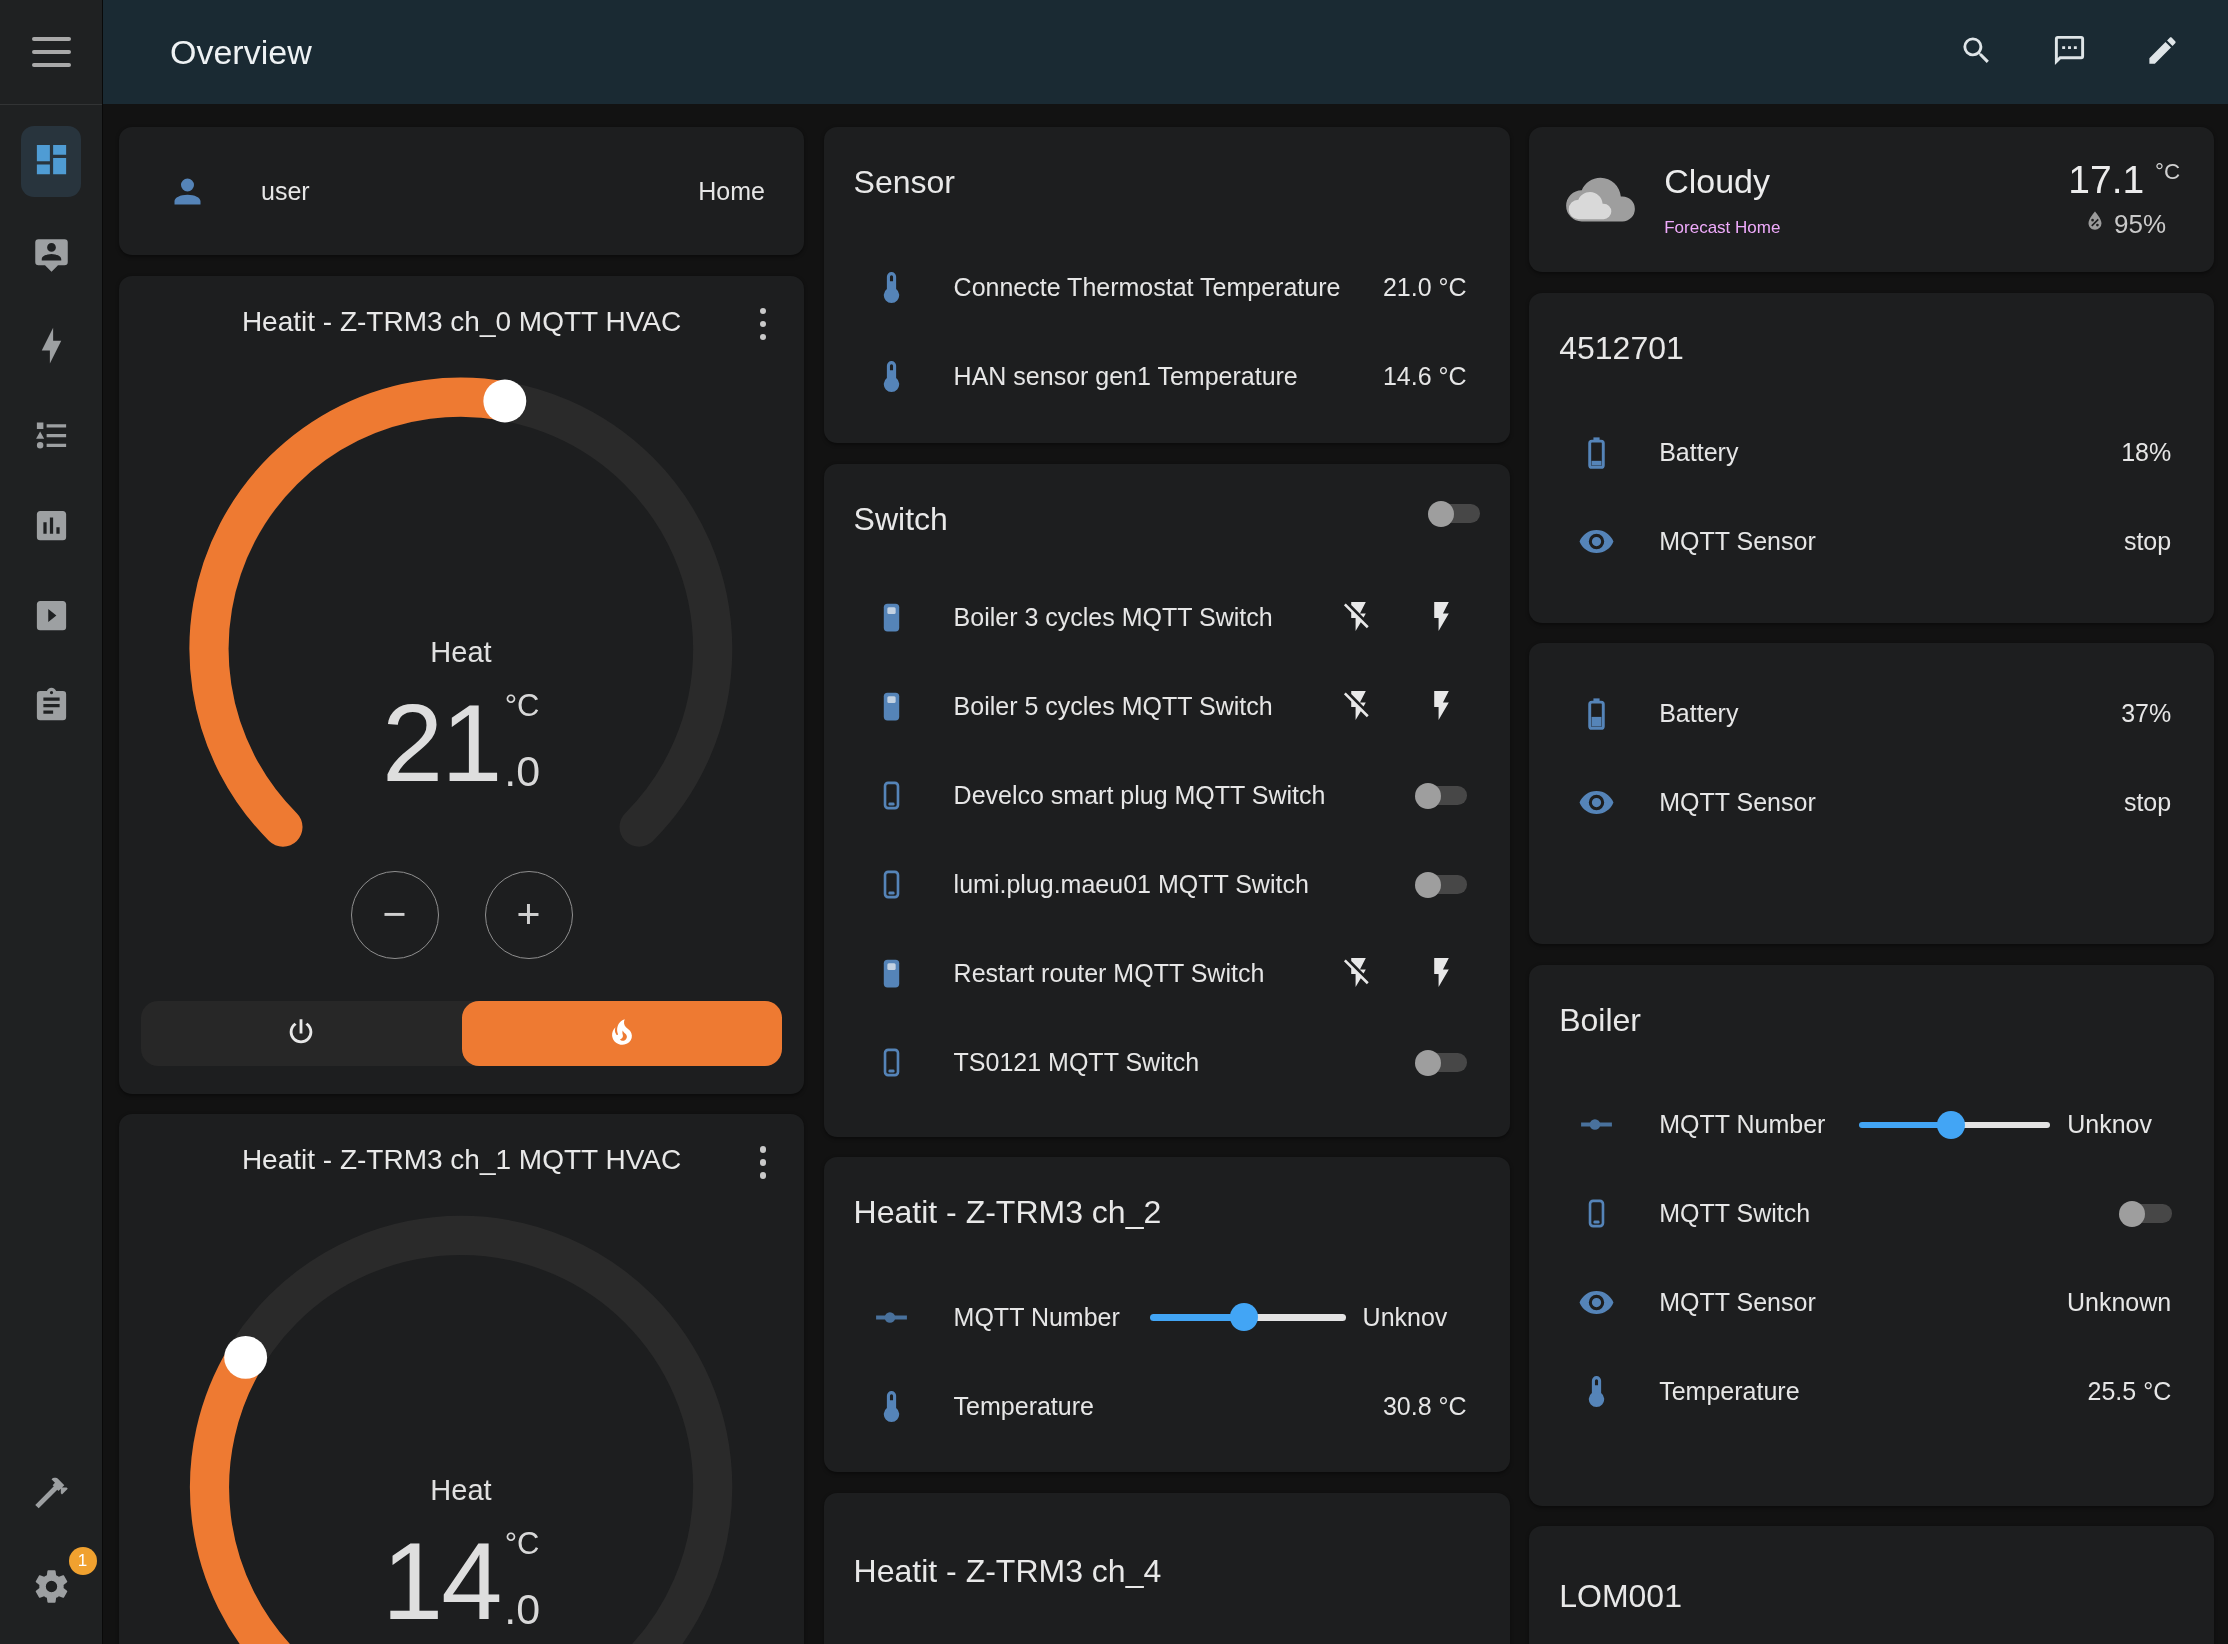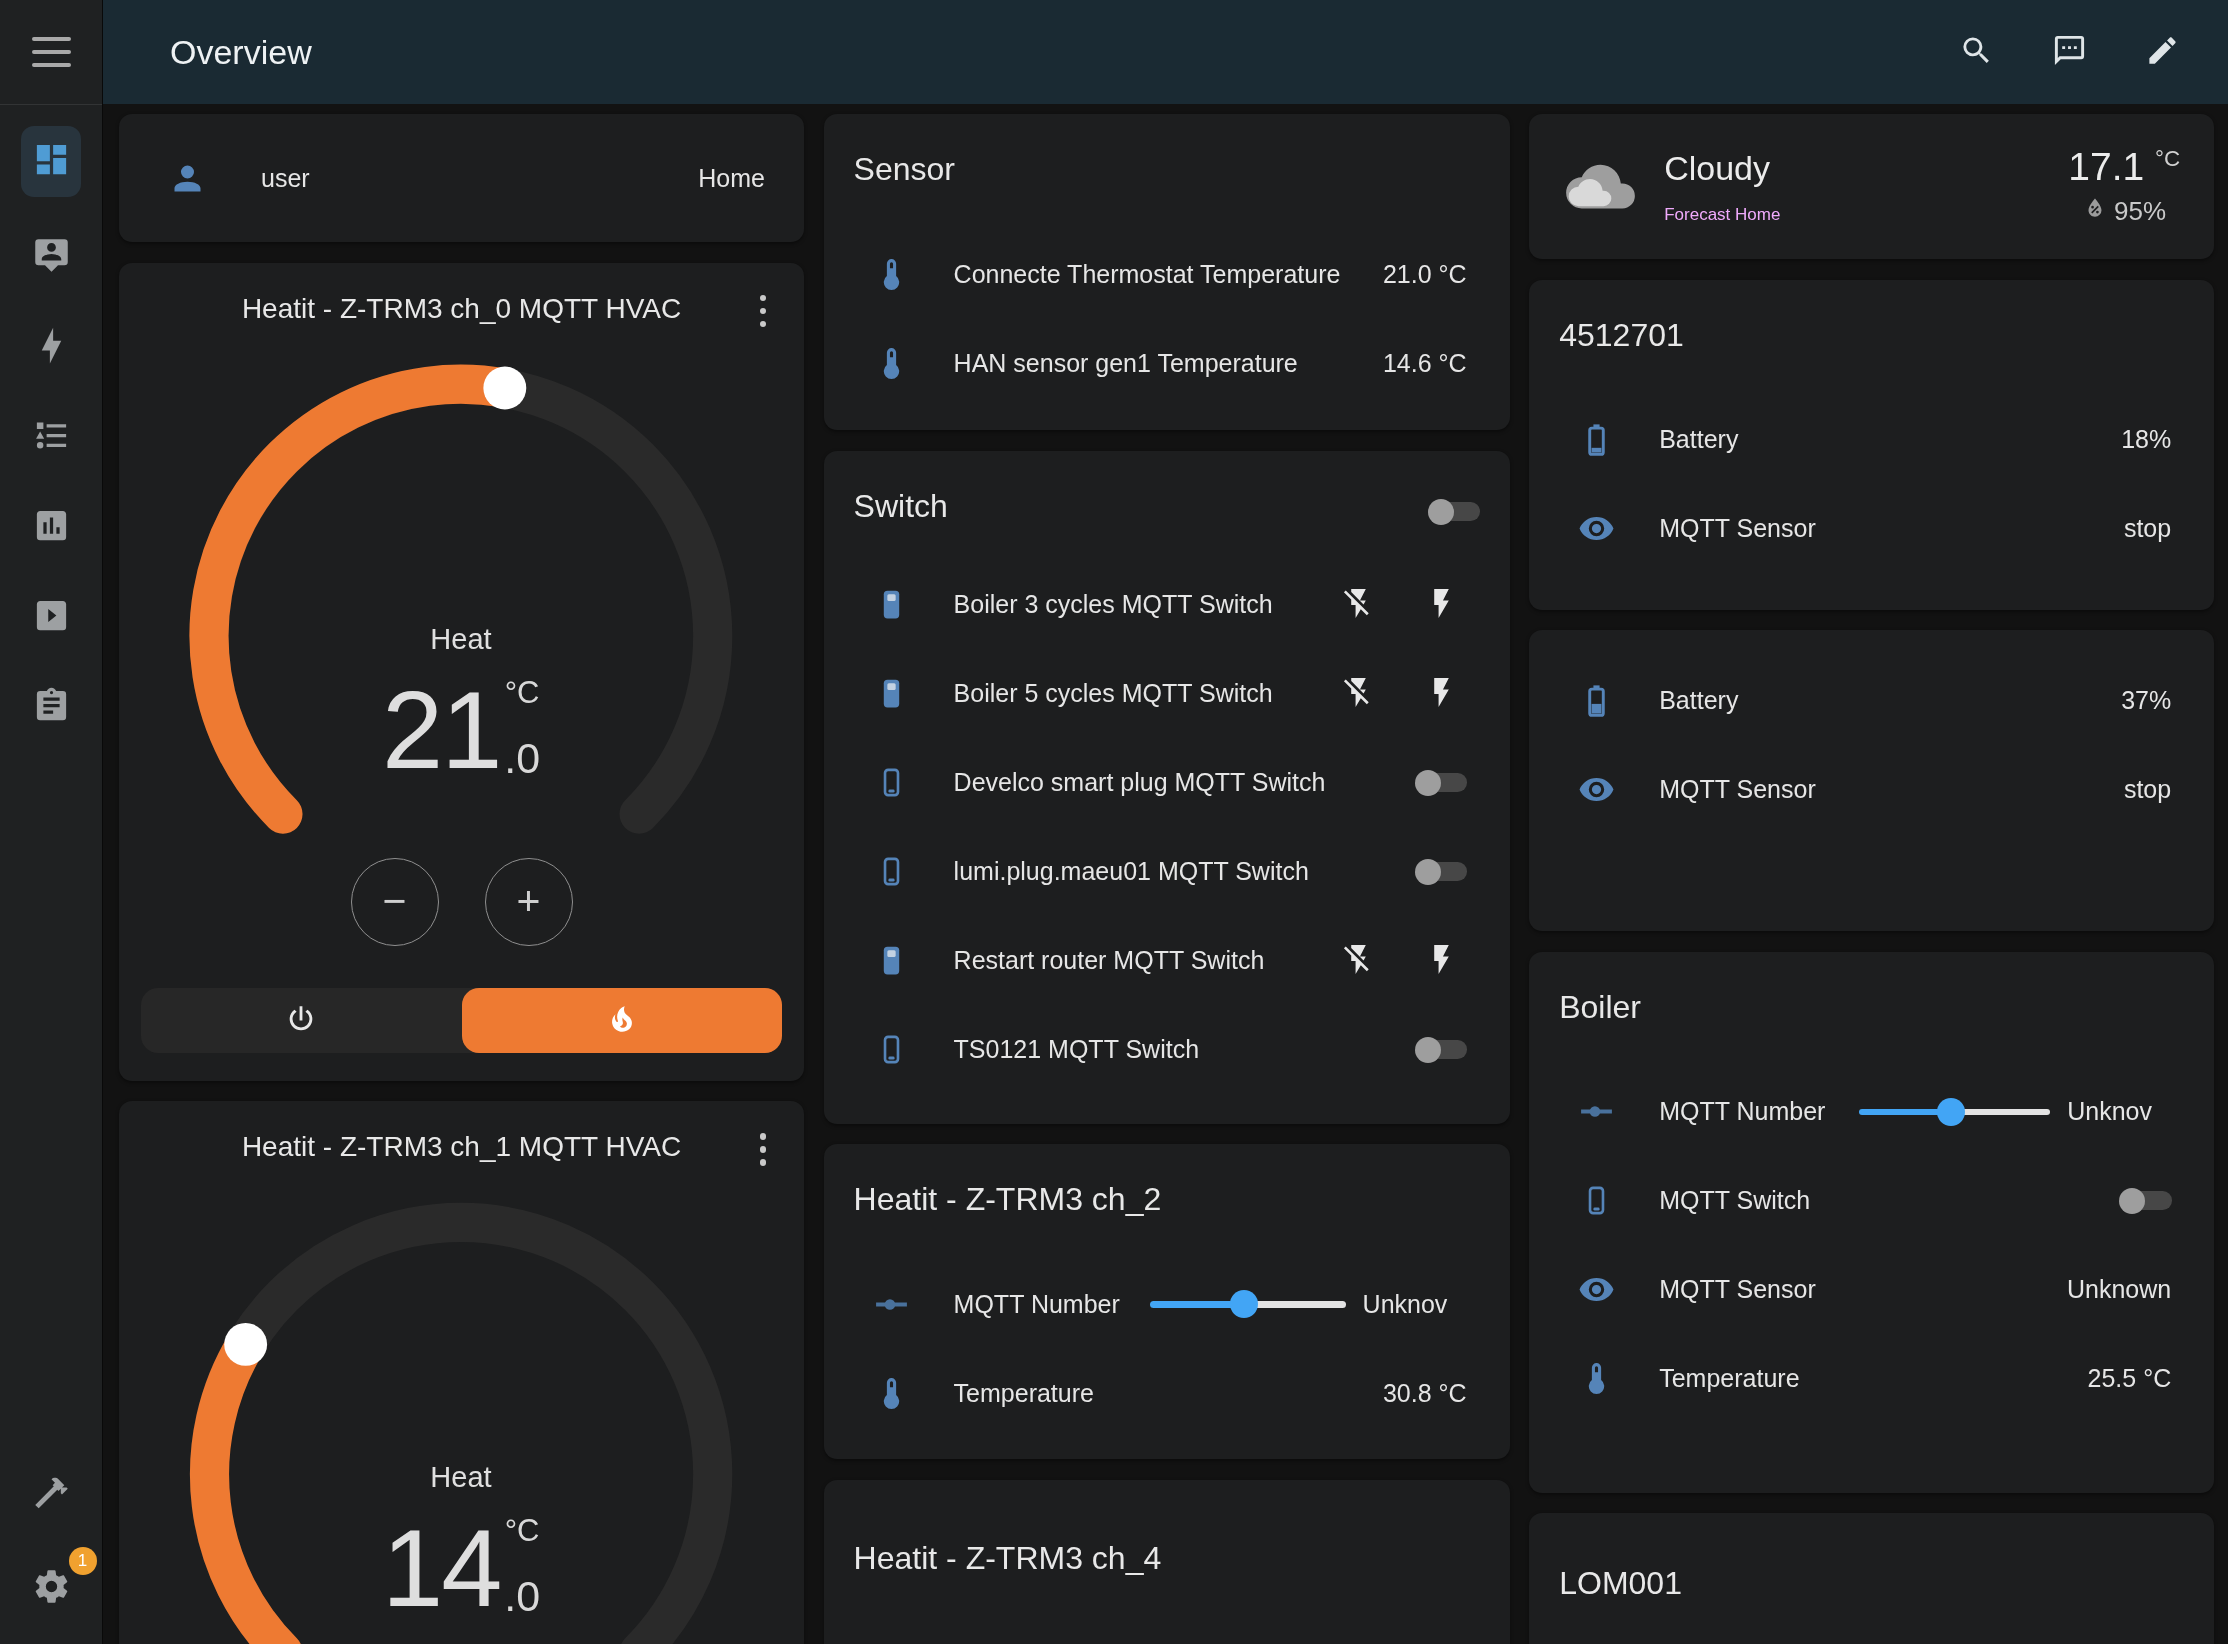--- a/index.html
+++ b/index.html
@@ -39,31 +39,31 @@
 
   
   .main { flex:1; display:flex; flex-direction:column; min-width:0; }
   .topbar {
     height:104px; background:#1a2a33; display:flex; align-items:center; flex:none;
   }
   .topbar .title { font-size:34px; color:#eef2f4; margin-left:67px; flex:1; }
   .topbar .actions { display:flex; gap:58px; margin-right:48px; }
   .topbar .actions svg { width:35px; height:35px; fill:#dfe5e8; cursor:pointer; }
 
-  .content { flex:1; padding:10px 16px; display:flex; gap:19.6px; overflow:hidden; }
+  .content { flex:1; padding:23px 16px; display:flex; gap:19.6px; overflow:hidden; }
   .col { width:685px; flex:none; display:flex; flex-direction:column; gap:20.5px; }
 
   .card {
     background:#1d1e1f; border-radius:13px; position:relative; overflow:hidden; flex:none;
     box-shadow:0 1.9px 3.7px rgba(0,0,0,.4);
   }
 
   
   .ecard-title { font-size:32px; color:#e8e8e8; padding:37px 30px 7.5px; font-weight:400; }
-  .title-row { display:flex; align-items:flex-end; padding:37px 30px 7.5px; }
+  .title-row { display:flex; align-items:flex-start; padding:37px 30px 7.5px; }
   .title-row .ecard-title { padding:0; flex:1; }
   .rows { margin-top:34px; }
   .row { height:89px; display:flex; align-items:center; padding:0 43px 0 49px; }
   .row .icon { width:37px; height:37px; flex:none; margin-right:44px; }
   .row .icon svg { width:37px; height:37px; }
   .row .label { flex:1; font-size:25px; color:#e6e6e6; white-space:nowrap; overflow:hidden; }
   .row .value { font-size:25px; color:#e6e6e6; margin-left:17px; white-space:nowrap; }
   .blue { fill:#5584b8; }
   .gray-ic { fill:#9b9b9b; }
 

